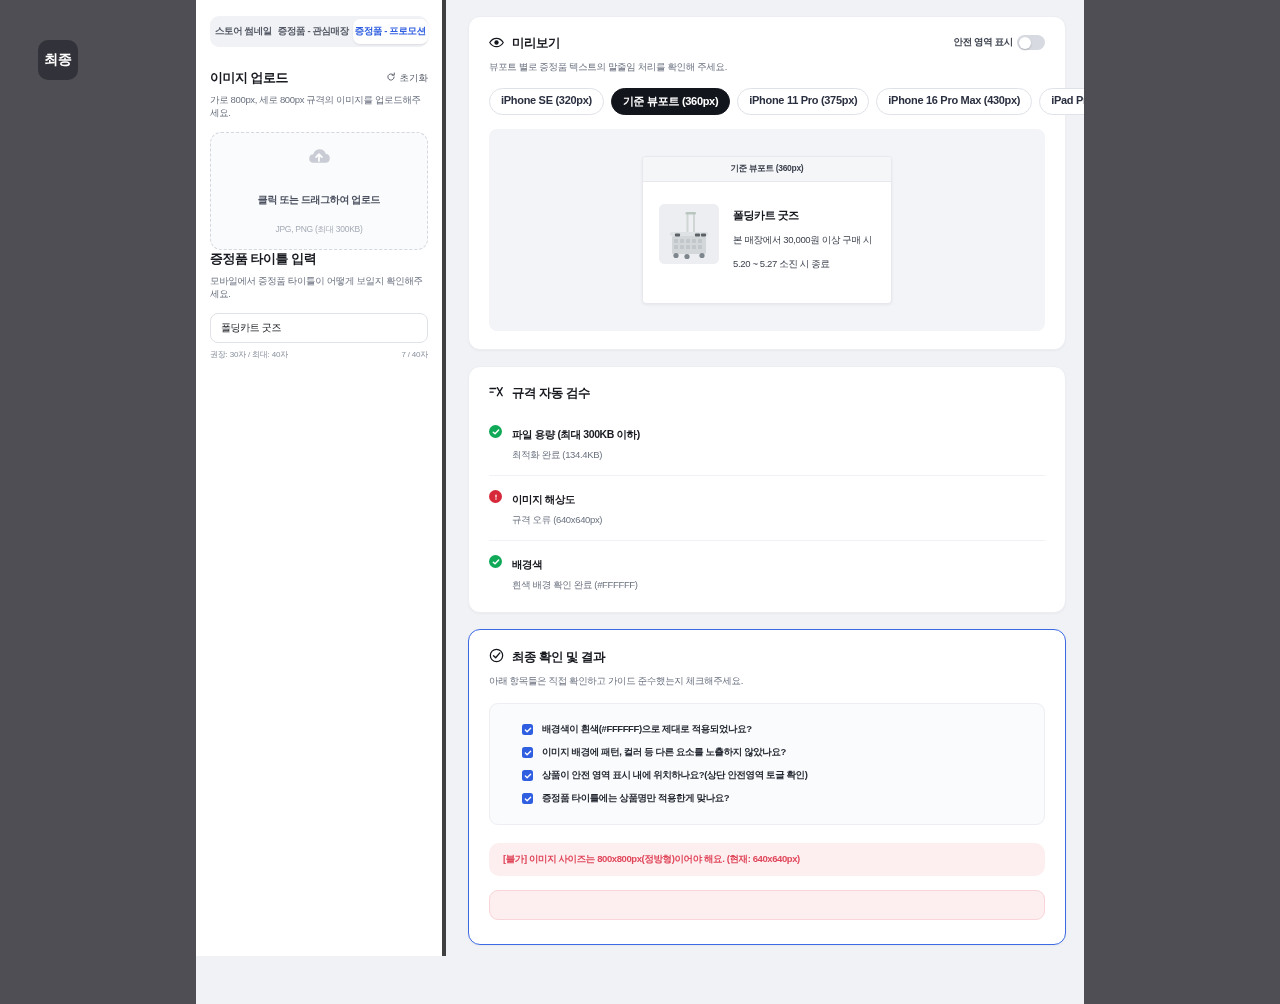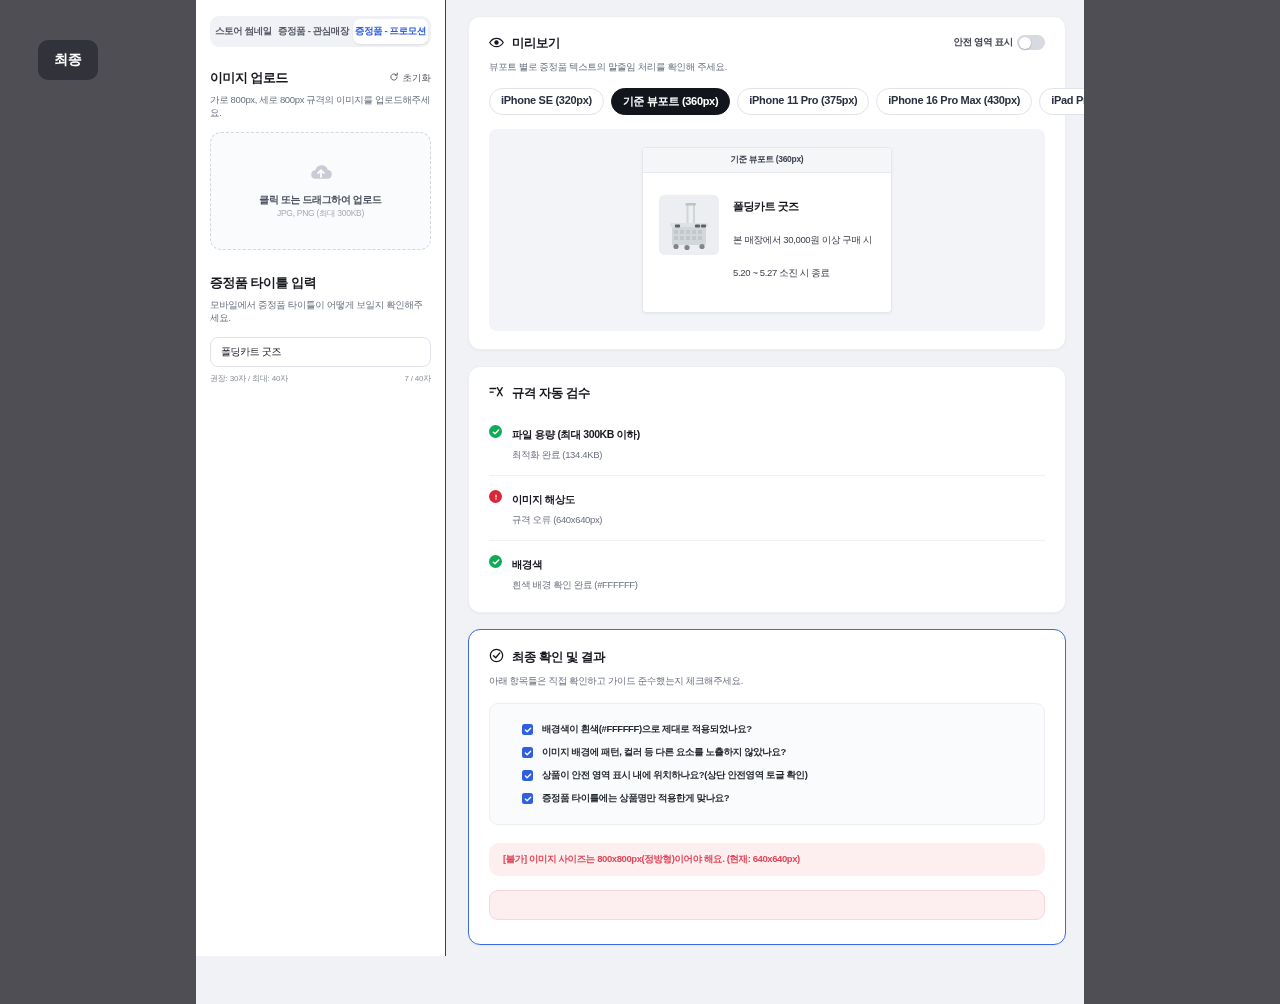--- a/index.html
+++ b/index.html
@@ -7,21 +7,21 @@
     width: 1280px; height: 1004px;
     font-family: "Liberation Sans", "DejaVu Sans", sans-serif;
     background: #4e4e54;
     overflow: hidden;
   }
   #root { position: relative; width: 1280px; height: 1004px; }
 
   
   .gutter-badge {
     position: absolute; left: 38px; top: 40px;
-    width: 60px; height: 40px; border-radius: 10px;
+    width: 40px; height: 40px; border-radius: 10px;
     background: #32323a;
     display: flex; align-items: center; justify-content: center;
     color: #ffffff; font-size: 14px; font-weight: 700; letter-spacing: -0.3px;
   }
 
   
   .app {
     position: absolute; left: 196px; top: 0;
     width: 888px; height: 1004px;
     background: #f1f2f5;
@@ -54,21 +54,21 @@
   .hdr-info .dot {
     width: 15px; height: 15px; border-radius: 50%; background: #9ca0ad;
     color: #fff; font-size: 10px; font-weight: 700; font-style: italic;
     display: flex; align-items: center; justify-content: center; line-height: 1;
   }
 
   
   .body { display: flex; height: 956px; }
   .left {
     width: 250px; flex: none; background: #ffffff;
-    border-right: 1px solid #404040; padding: 16px 14px;
+    border-right: 4px solid #404040; padding: 16px 14px;
   }
   .right { flex: 1; padding: 16px 18px 20px 22px; overflow: hidden; }
 
   
   .seg {
     display: flex; gap: 2px; background: #f1f2f5;
     border-radius: 9px; padding: 3px; margin-bottom: 22px;
   }
   .seg-btn {
     flex: 1; text-align: center; padding: 6px 2px;
@@ -79,21 +79,21 @@
   .seg-btn.active { background: #ffffff; color: #2f5fe0; box-shadow: 0 1px 2px rgba(0,0,0,.09); }
 
   .sec-head { display: flex; align-items: center; justify-content: space-between; margin-bottom: 7px; }
   .sec-title { font-size: 13px; font-weight: 700; color: #181a20; letter-spacing: -0.5px; }
   .reset { display: flex; align-items: center; gap: 4px; font-size: 9.5px; color: #555a66; cursor: pointer; }
   .sec-desc { font-size: 9.5px; color: #6b7280; letter-spacing: -0.35px; margin-bottom: 12px; }
 
   .drop {
     border: 1.5px dashed #d4d7de; border-radius: 11px; background: #fafbfc;
     height: 118px; display: flex; flex-direction: column;
-    align-items: center; justify-content: center; gap: 1px; cursor: pointer;
+    align-items: center; justify-content: center; gap: 17px; cursor: pointer;
   }
   .drop-main { font-size: 10px; font-weight: 700; color: #4b5160; letter-spacing: -0.4px; margin-top: 6px; }
   .drop-sub { font-size: 8.5px; color: #a6abb7; letter-spacing: -0.3px; }
 
   .title-input {
     width: 100%; height: 30px; border: 1px solid #dfe2e8; border-radius: 8px;
     background: #fff; padding: 0 10px; font-size: 10px; color: #181a20;
     font-family: inherit; letter-spacing: -0.4px;
   }
   .cnt-row { display: flex; justify-content: space-between; margin-top: 6px; }
@@ -127,21 +127,21 @@
   .stage {
     margin-top: 14px; background: #f3f4f7; border-radius: 8px;
     height: 202px; display: flex; align-items: center; justify-content: center;
   }
   .phone { width: 250px; background: #fff; border: 1px solid #e6e8ed; border-radius: 4px; overflow: hidden; box-shadow: 0 1px 3px rgba(16,24,40,.06); }
   .phone-bar { background: #f5f6f8; border-bottom: 1px solid #e6e8ed; text-align: center; padding: 6px 0; font-size: 8.5px; font-weight: 700; color: #3d424e; letter-spacing: -0.3px; }
   .phone-body { display: flex; gap: 14px; padding: 22px 16px 32px 16px; }
   .thumb { width: 60px; height: 60px; border-radius: 6px; background: #eceef1; flex: none; position: relative; overflow: hidden; }
   .pinfo { padding-top: 4px; }
   .pname { font-size: 11px; font-weight: 700; color: #15171d; letter-spacing: -0.45px; }
-  .pline { font-size: 9.5px; color: #3d424e; letter-spacing: -0.35px; margin-top: 20px; }
+  .pline { font-size: 9.5px; color: #3d424e; letter-spacing: -0.35px; margin-top: 11px; }
 
   
   .chk-list { margin-top: 16px; }
   .chk-row { display: flex; gap: 10px; padding: 13px 0; border-bottom: 1px solid #f0f1f4; }
   .chk-row:last-child { border-bottom: none; padding-bottom: 2px; }
   .chk-row:first-child { padding-top: 6px; }
   .sicon { width: 13px; height: 13px; border-radius: 50%; flex: none; margin-top: 1px; display: flex; align-items: center; justify-content: center; }
   .sicon.ok { background: #0fa958; }
   .sicon.err { background: #d62839; }
   .sicon svg { display: block; }
@@ -205,21 +205,21 @@
           <span>
             <svg width="26" height="20" viewBox="0 0 28 22">
               <path d="M7 18.5h14a5 5 0 0 0 .4-9.97A7 7 0 0 0 7.8 9.2 4.7 4.7 0 0 0 7 18.5z" fill="#c9ccd4"></path>
               <path d="M14 16.5V9.2 M10.8 12.2 L14 9 L17.2 12.2" stroke="#ffffff" stroke-width="1.9" fill="none" stroke-linecap="round" stroke-linejoin="round"></path>
             </svg>
           </span>
           <div class="drop-main">클릭 또는 드래그하여 업로드</div>
           <div class="drop-sub">JPG, PNG (최대 300KB)</div>
         </div>
 
-        <div class="sec-head" style="margin-top:24px;">
+        <div class="sec-head" style="">
           <span class="sec-title">증정품 타이틀 입력</span>
         </div>
         <div class="sec-desc">모바일에서 증정품 타이틀이 어떻게 보일지 확인해주세요.</div>
 
         <input class="title-input" type="text" value="폴딩카트 굿즈" style="">
         <div class="cnt-row">
           <span>권장: 30자 / 최대: 40자</span>
           <span>7 / 40자</span>
         </div>
       </div>

